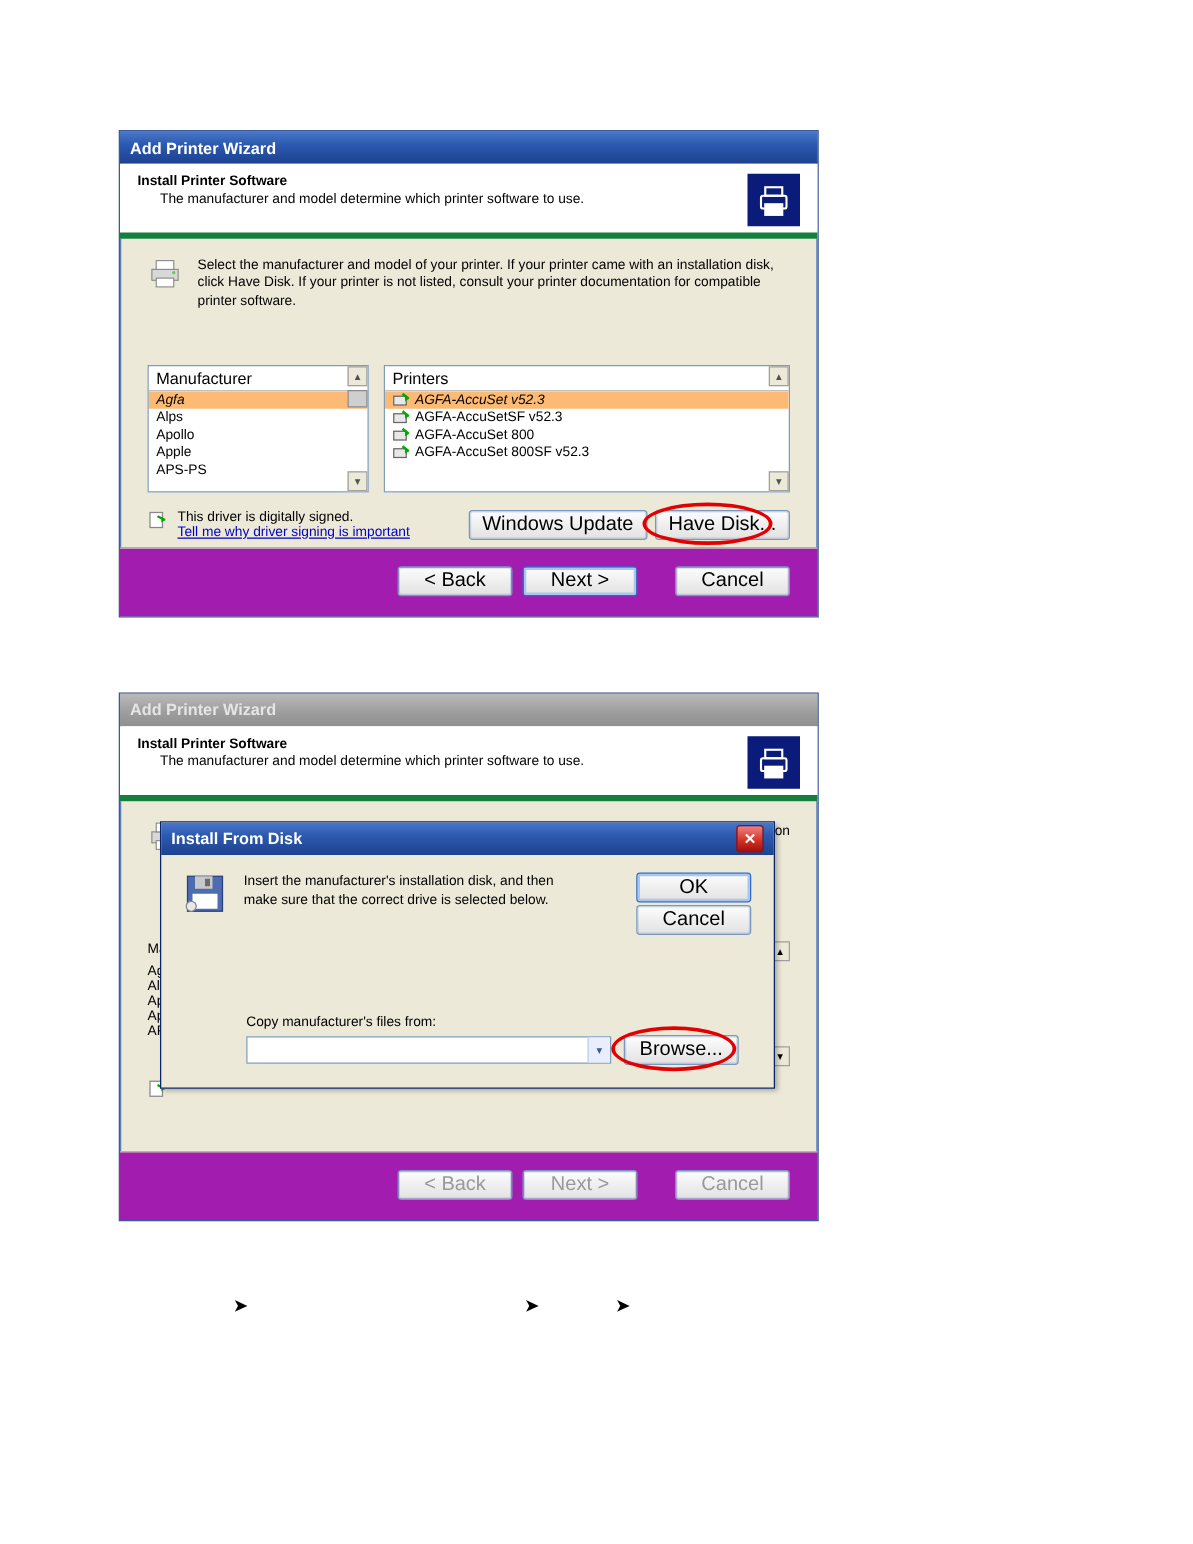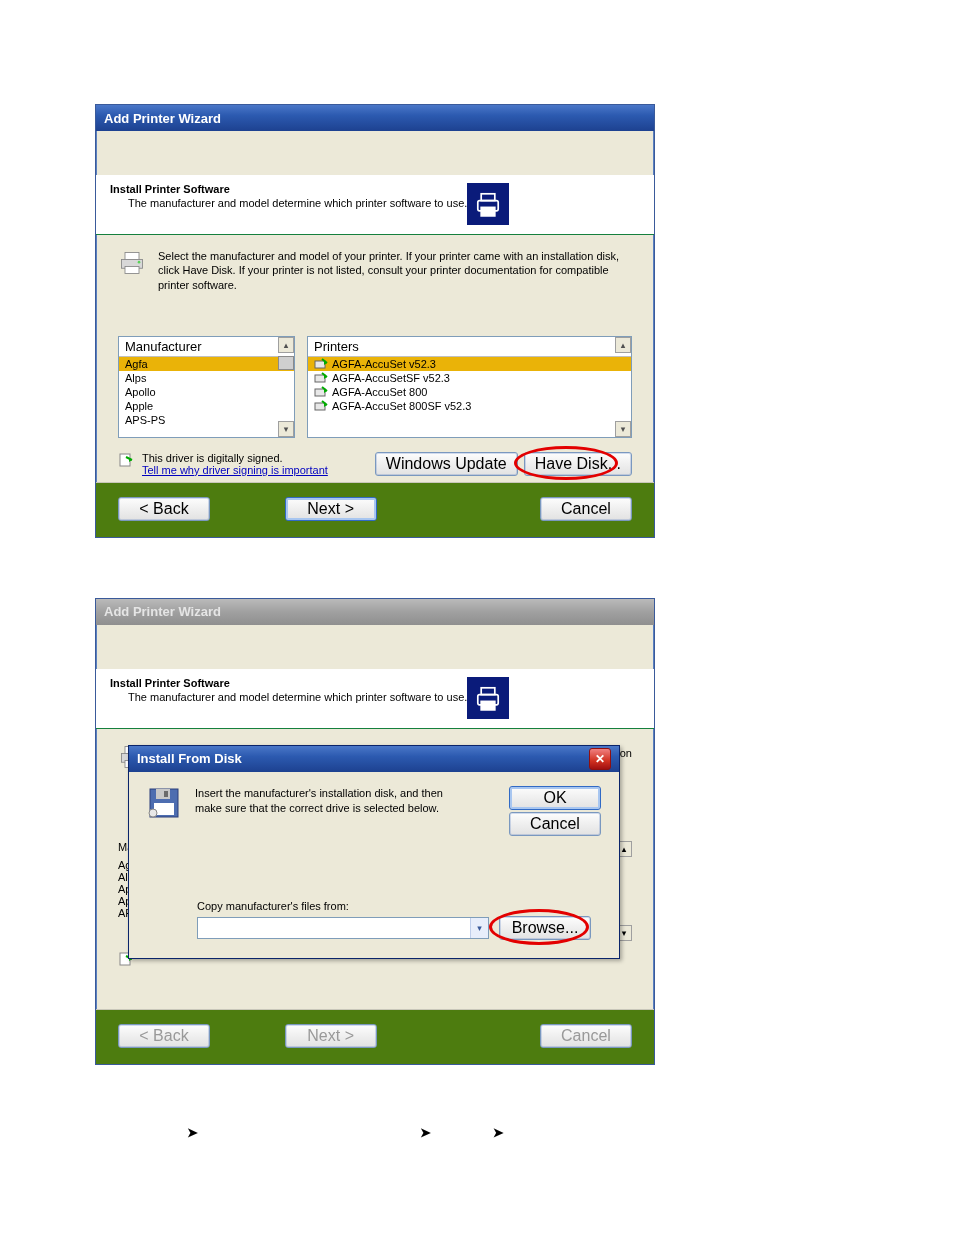--- a/index.html
+++ b/index.html
@@ -31,26 +31,25 @@
     align-items: center;
     box-sizing: border-box;
   }
   .titlebar.inactive {
     background: linear-gradient(to bottom, #bababa 0%, #a0a0a0 50%, #8f8f8f 100%);
     color: #e5e5e5;
   }
   .banner {
     height: 60px;
     background: #ffffff;
-    border-bottom: 1px solid #15803d;
+    border-bottom: 5px solid #15803d;
     padding: 8px 14px;
     display: flex;
-    justify-content: flex-start;
+    justify-content: space-between;
     box-sizing: border-box;
-    margin-top: 44px;
   }
   .banner-text h2 {
     margin: 0 0 2px 0;
     font-size: 11px;
     font-weight: bold;
     color: #000;
   }
   .banner-text p {
     margin: 0 0 0 18px;
     font-size: 11px;
@@ -105,21 +104,22 @@
     height: 78px;
   }
   .list-body .item {
     padding: 1px 6px;
     display: flex;
     align-items: center;
     gap: 4px;
     color: #000;
   }
   .list-body .item.selected {
-    background: #eab308;
+    background: #fdba74;
+    font-style: italic;
   }
   .scroll-up, .scroll-down {
     position: absolute;
     right: 0;
     width: 16px;
     height: 16px;
     background: #ece9d8;
     border: 1px solid #9f9f9f;
     display: flex;
     align-items: center;
@@ -163,23 +163,23 @@
   }
   .xp-btn.focus {
     border: 1px solid #316ac5;
     box-shadow: 0 0 0 2px #a8c6f0 inset;
   }
   .xp-btn.disabled { color:#999; }
   .footer {
     border-top: 1px solid #c9c7ba;
     padding: 14px 22px 16px 22px;
     display: flex;
-    justify-content: space-between;
+    justify-content: flex-end;
     gap: 8px;
-    background:#4d7c0f;
+    background:#a21caf;
   }
   .ring {
     position: absolute;
     border: 3px solid #e30000;
     border-radius: 50%;
     pointer-events: none;
   }
   
   .modal {
     position: absolute;

